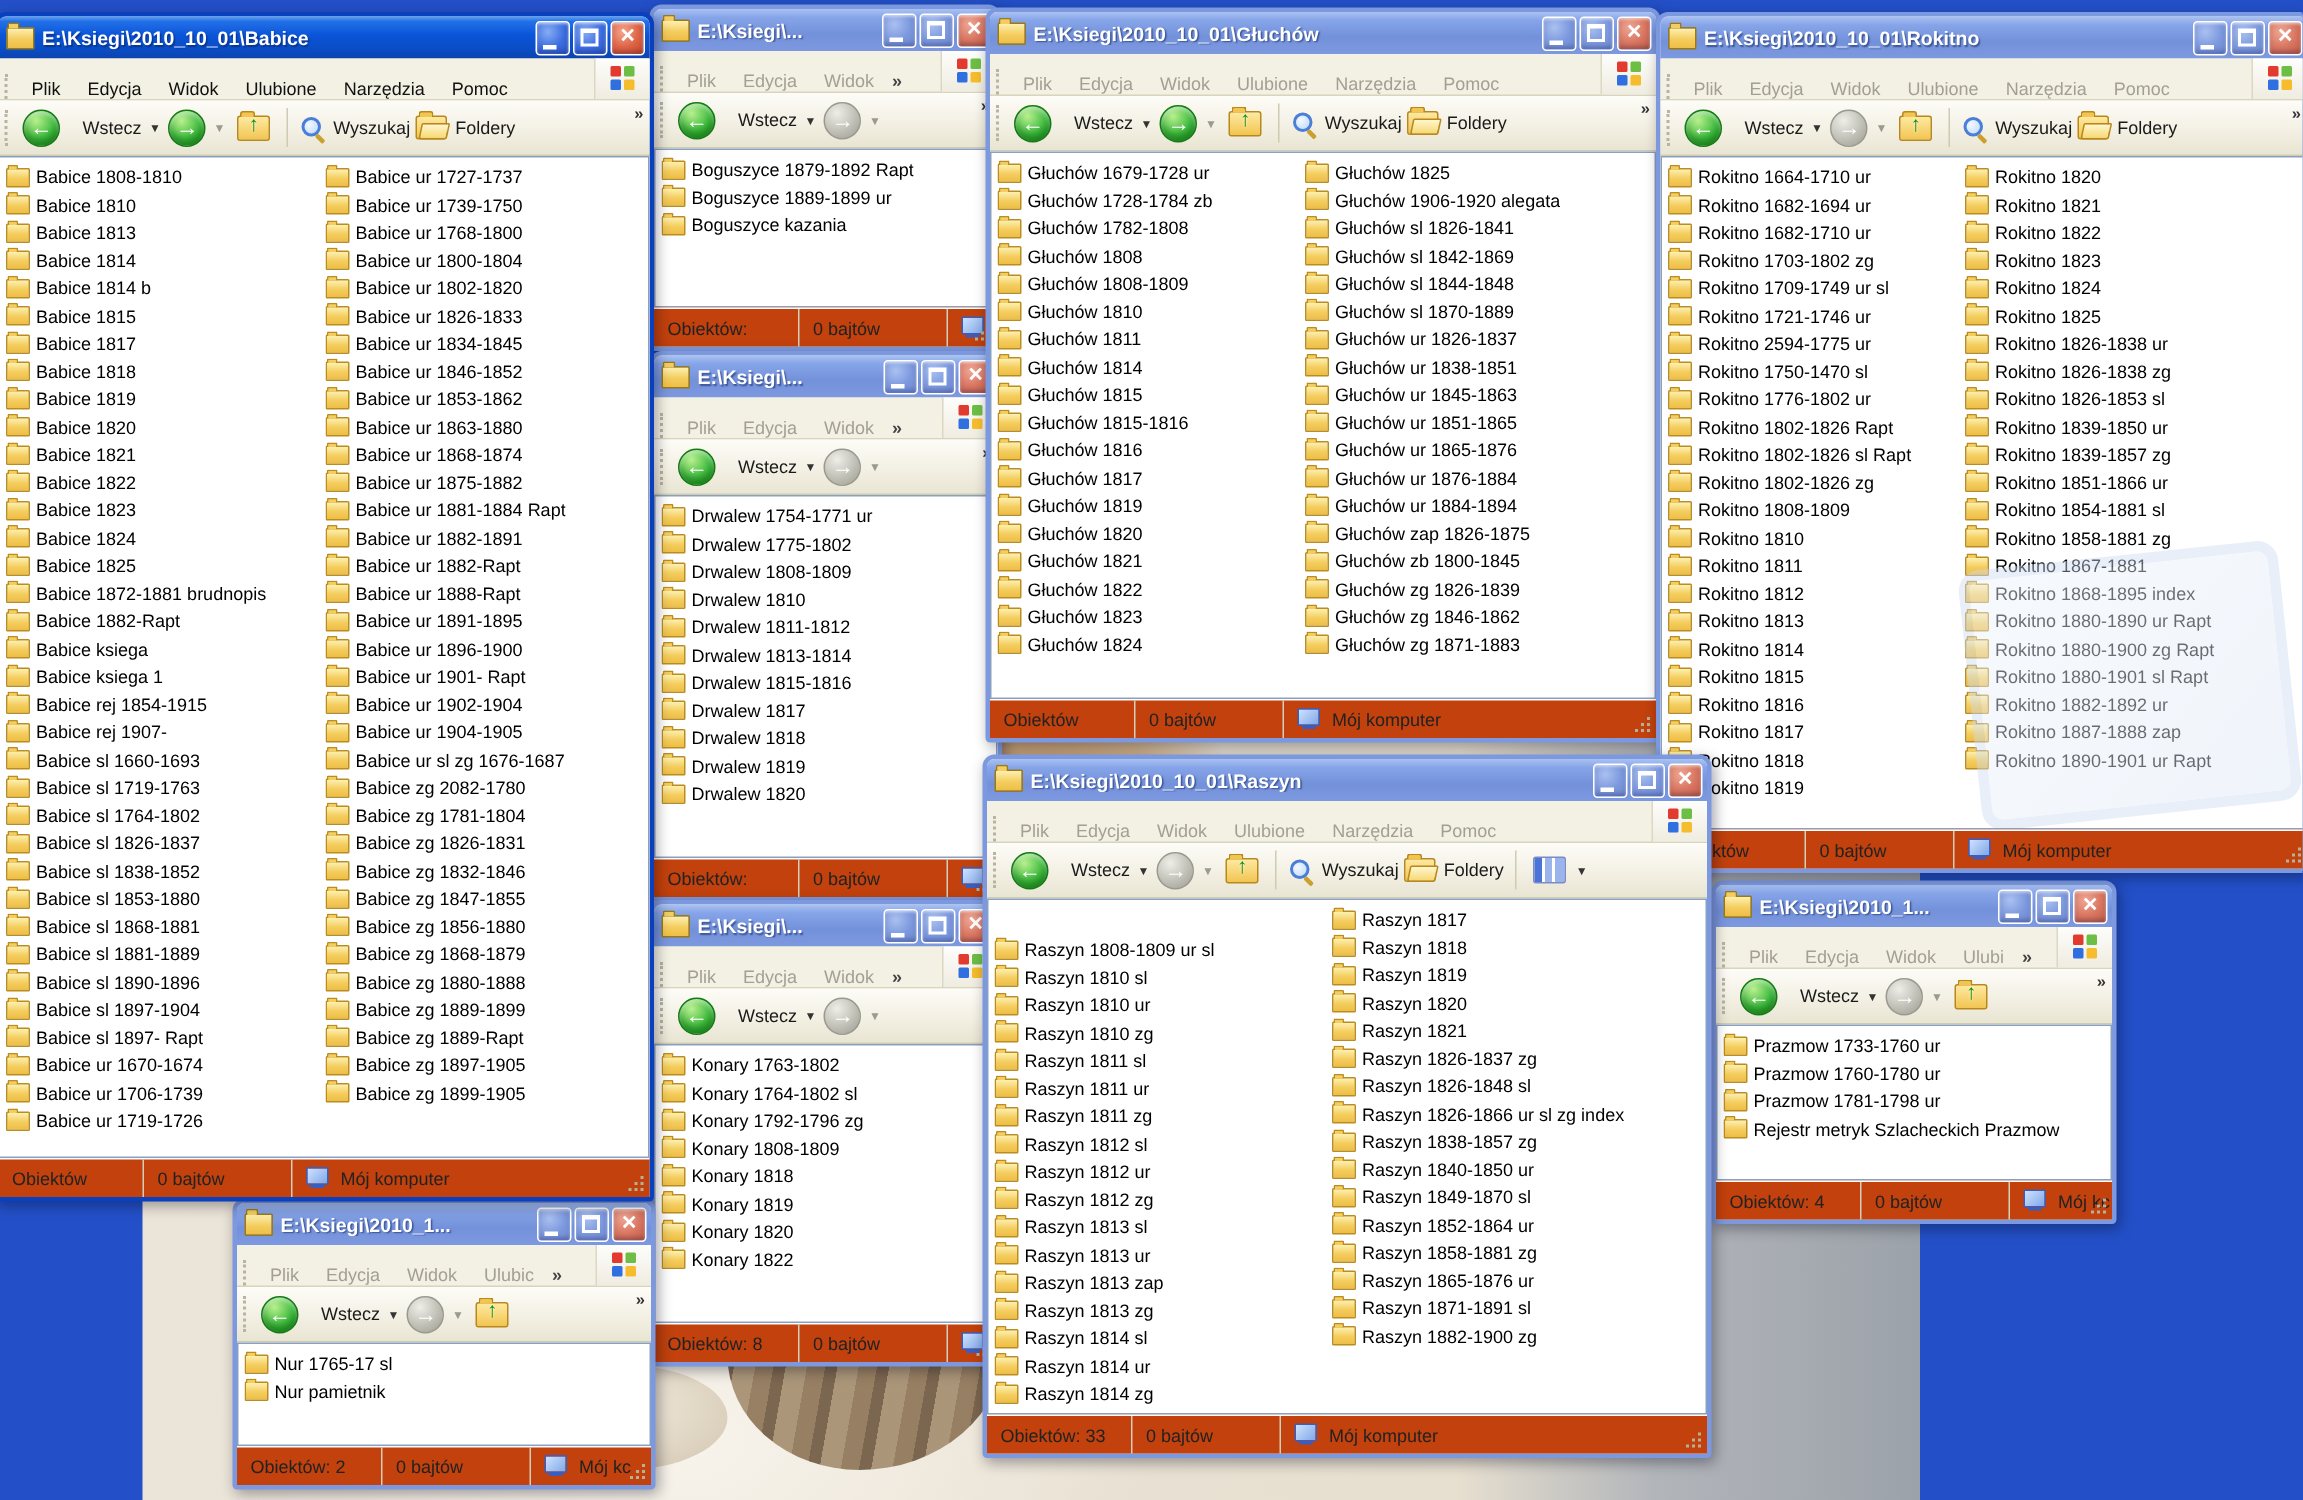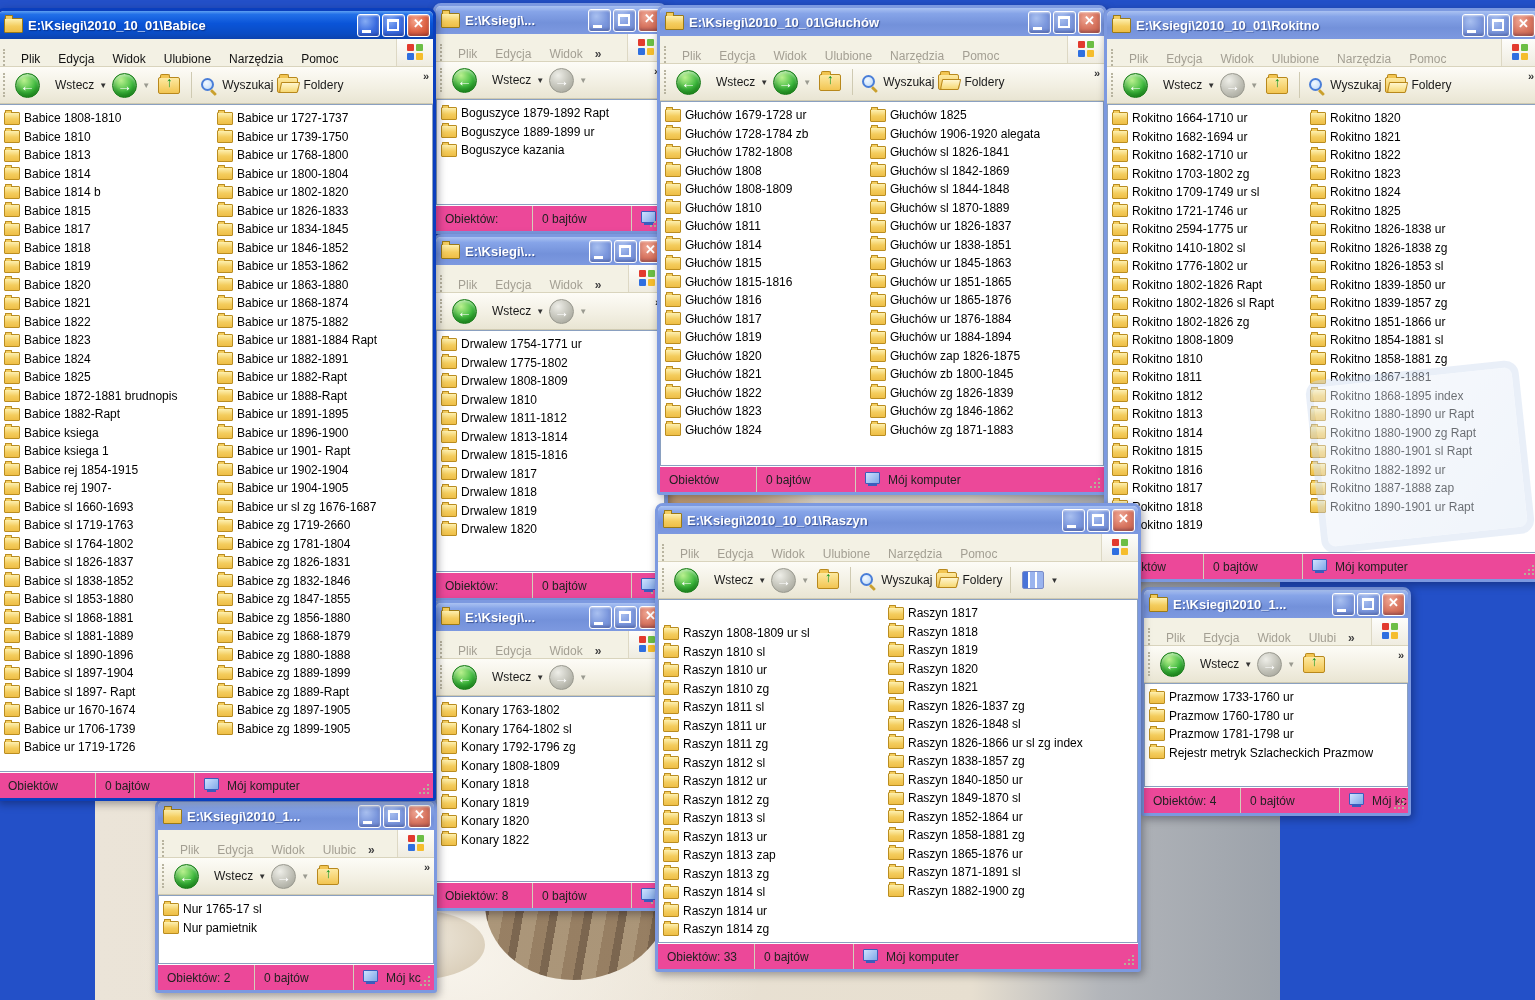--- a/index.html
+++ b/index.html
@@ -94,21 +94,21 @@
     padding:4px 0 0 4px;position:relative}
   .col{display:flex;flex-direction:column;flex:0 0 auto}
   .item{height:18.5px;display:flex;align-items:center;font-size:12px;color:#000;white-space:nowrap;overflow:hidden}
   .fi{flex:0 0 14px;width:14px;height:11px;background:linear-gradient(180deg,#fdf0b0,#f4cd5e 55%,#eebe46);
     border:1px solid #ba8d20;border-radius:1px;position:relative;margin-right:4px}
   .fi::before{content:"";position:absolute;top:-3px;left:0;width:5px;height:2px;background:#f4cd5e;border:1px solid #ba8d20;border-bottom:none;border-radius:1px 1px 0 0}
   .watermark{position:absolute;right:10px;bottom:8px;width:200px;height:160px;opacity:.45;pointer-events:none;
     border:7px solid #cfdcf0;border-radius:14px;transform:rotate(-6deg);
     background:linear-gradient(135deg,#eef3fb,#dfe9f7)}
   
-  .statusbar{flex:0 0 25px;background:#ec4899;display:flex;align-items:stretch;border-top:1px solid #fff;
+  .statusbar{flex:0 0 25px;background:#c2410c;display:flex;align-items:stretch;border-top:1px solid #fff;
     font-size:12px;color:#222;position:relative}
   .seg{display:flex;align-items:center;padding:0 9px;border-right:1px solid #d4cfba;white-space:nowrap;overflow:hidden}
   .seg.s1{min-width:78px}.seg.s2{min-width:80px}
   .seg.s-right{flex:1;border-right:none}
   .pc-ico{width:17px;height:15px;position:relative;margin-right:6px;flex:0 0 auto}
   .pc-ico::before{content:"";position:absolute;left:0;top:0;width:13px;height:10px;border:1px solid #3b5dbd;
     background:linear-gradient(135deg,#cfe2ff,#7fa8e8);border-radius:1px}
   .pc-ico::after{content:"";position:absolute;left:3px;top:12px;width:9px;height:2px;background:#3b5dbd}
   .sgrip{position:absolute;right:4px;bottom:4px;width:2px;height:2px;background:#b5b09a;
     box-shadow:-4px 0 #b5b09a,-8px 0 #b5b09a,0 -4px #b5b09a,-4px -4px #b5b09a,0 -8px #b5b09a}
@@ -789,21 +789,21 @@
           <div class="item">
             <span class="fi"></span>
             <span>Rokitno 1721-1746 ur</span>
           </div>
           <div class="item">
             <span class="fi"></span>
             <span>Rokitno 2594-1775 ur</span>
           </div>
           <div class="item">
             <span class="fi"></span>
-            <span>Rokitno 1410-1802 sl</span>
+            <span>Rokitno 1750-1470 sl</span>
           </div>
           <div class="item">
             <span class="fi"></span>
             <span>Rokitno 1776-1802 ur</span>
           </div>
           <div class="item">
             <span class="fi"></span>
             <span>Rokitno 1802-1826 Rapt</span>
           </div>
           <div class="item">
@@ -1444,21 +1444,21 @@
           <div class="item">
             <span class="fi"></span>
             <span>Babice ur 1904-1905</span>
           </div>
           <div class="item">
             <span class="fi"></span>
             <span>Babice ur sl zg 1676-1687</span>
           </div>
           <div class="item">
             <span class="fi"></span>
-            <span>Babice zg 1719-2660</span>
+            <span>Babice zg 2082-1780</span>
           </div>
           <div class="item">
             <span class="fi"></span>
             <span>Babice zg 1781-1804</span>
           </div>
           <div class="item">
             <span class="fi"></span>
             <span>Babice zg 1826-1831</span>
           </div>
           <div class="item">

